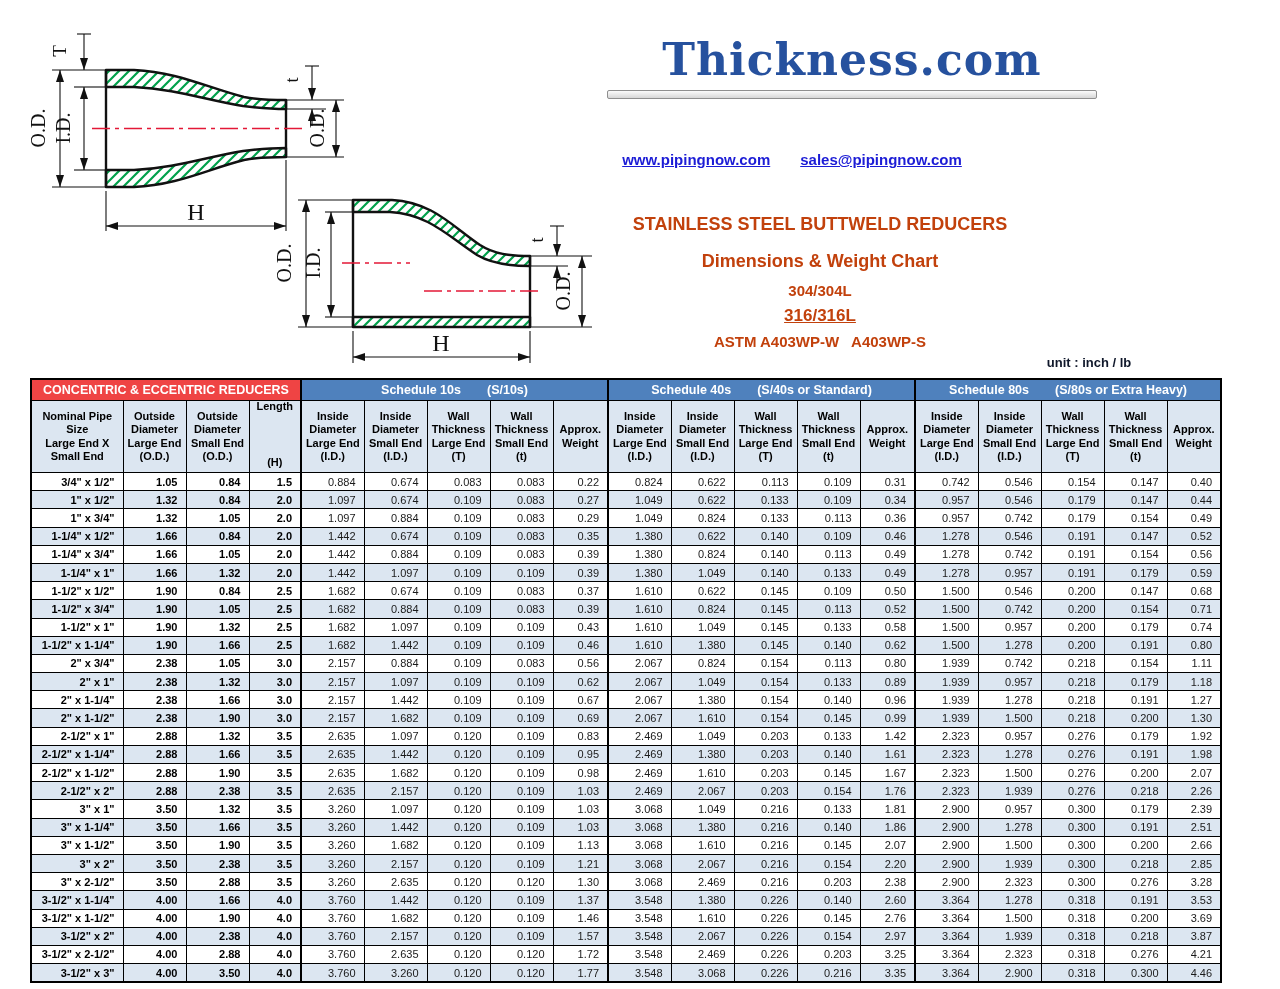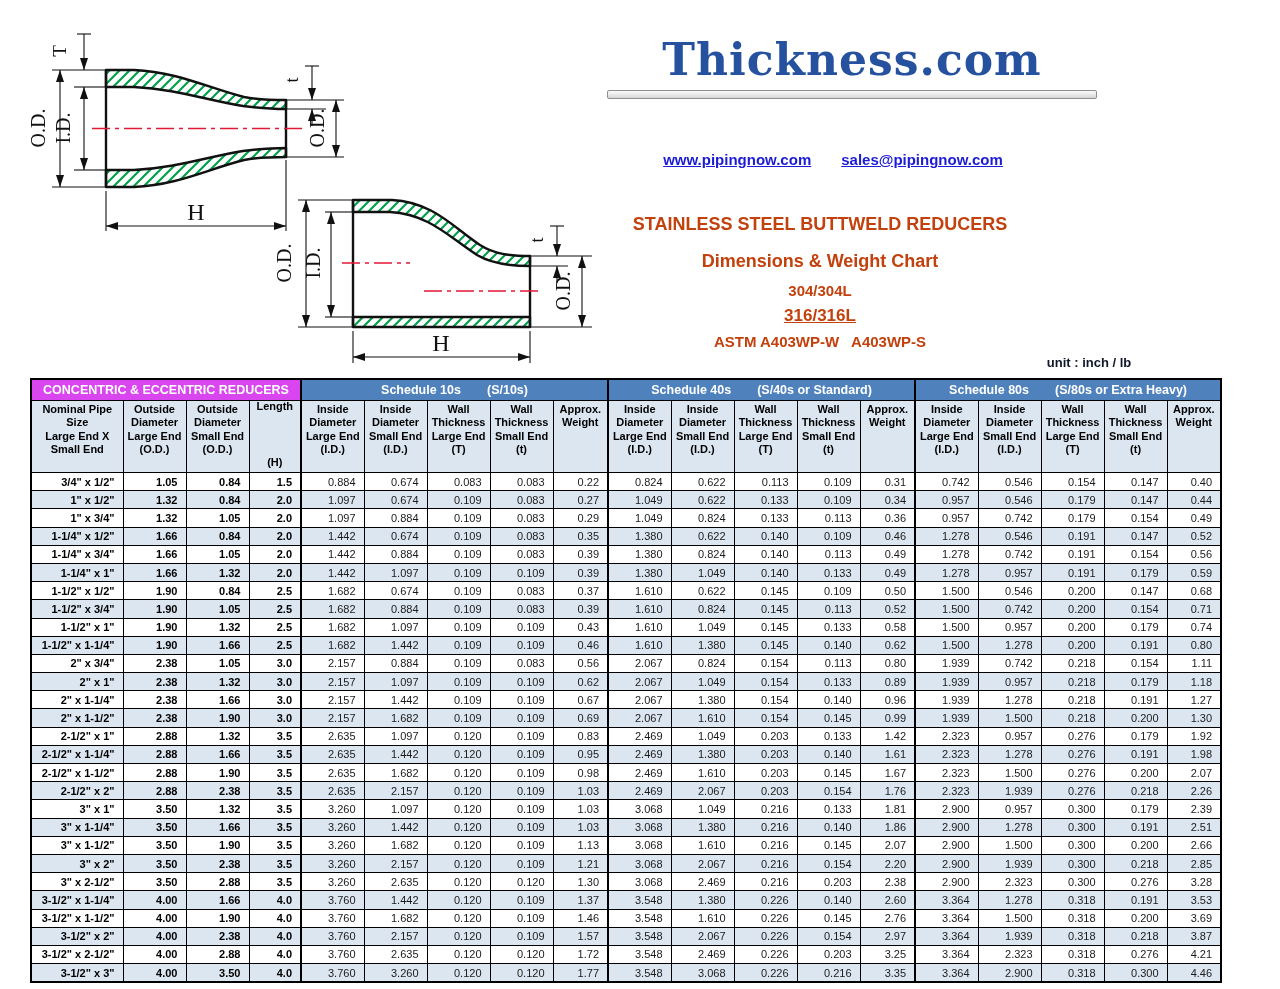--- a/index.html
+++ b/index.html
@@ -6,21 +6,21 @@
   body{width:1280px;height:989px;position:relative;background:#fff;overflow:hidden;
        font-family:"Liberation Sans",sans-serif;color:#111;}
   .diagram-svg{position:absolute;left:0;top:0;}
 
   
   .logo{position:absolute;left:607px;top:34px;width:490px;text-align:center;
         font-family:"DejaVu Serif",serif;font-weight:bold;font-size:44px;
         color:#26519E;letter-spacing:1px;}
   .logo-bar{position:absolute;left:607px;top:90px;width:488px;height:7px;
         background:linear-gradient(#fbfbfb,#d7d7d7);border:1px solid #8f8f8f;border-radius:2px;}
-  .links{position:absolute;left:613px;top:151px;width:440px;text-align:center;
+  .links{position:absolute;left:572px;top:151px;width:440px;text-align:center;
         font-size:15px;font-weight:bold;color:#1C1CD6;}
   .links span{text-decoration:underline;cursor:pointer;}
   .links .gap{display:inline-block;width:30px;}
 
   
   .titles{position:absolute;left:610px;top:214px;width:420px;text-align:center;color:#c2410c;}
   .titles .t1{font-size:18px;font-weight:bold;}
   .titles .t2{font-size:18px;font-weight:bold;margin-top:16px;}
   .titles .t3{font-size:15px;font-weight:bold;margin-top:10px;}
   .titles .t4{font-size:17px;font-weight:bold;margin-top:7px;text-decoration:underline;}
@@ -30,26 +30,26 @@
         font-size:13px;font-weight:bold;color:#0f172a;}
 
   
   .tablewrap{position:absolute;left:30px;top:378px;}
   table{border-collapse:collapse;table-layout:fixed;width:1192px;
         font-family:"Liberation Sans",sans-serif;}
   table,th,td{border:1px solid #000;}
   table{border:2px solid #000;}
   th.secend,td.secend{border-right:2.5px solid #000;}
   tr.band th{height:20px;font-size:12.5px;font-weight:bold;color:#fff;text-align:center;padding:0;}
-  th.band-black{background:#d946ef;}
+  th.band-black{background:#ef4444;}
   th.band-blue{background:var(--band-blue,#4F81BD);}
   tr.band .sub{margin-left:26px;}
   tr.cols th{height:70px;background:var(--header-bg,#DCE6F1);font-size:11px;font-weight:bold;
         color:#000;padding:0 1px;vertical-align:middle;}
-  .hwrap{display:flex;flex-direction:column;height:68px;line-height:13.5px;}
+  .hwrap{display:flex;flex-direction:column;justify-content:center;height:68px;line-height:13.5px;}
   th.valign-end .hwrap{justify-content:flex-end;padding-bottom:3px;gap:42px;}
   td{height:17.2px;font-size:11px;line-height:12px;text-align:right;
         padding:0 8px 0 2px;white-space:nowrap;color:#1a1a1a;}
   td.b{font-weight:bold;color:#000;}
   tr.alt td{background:var(--row-alt,#DCE6F1);}
 </style>
 </head>
 <body>
 
 <svg class="diagram-svg" width="640" height="380" viewBox="0 0 640 380">

